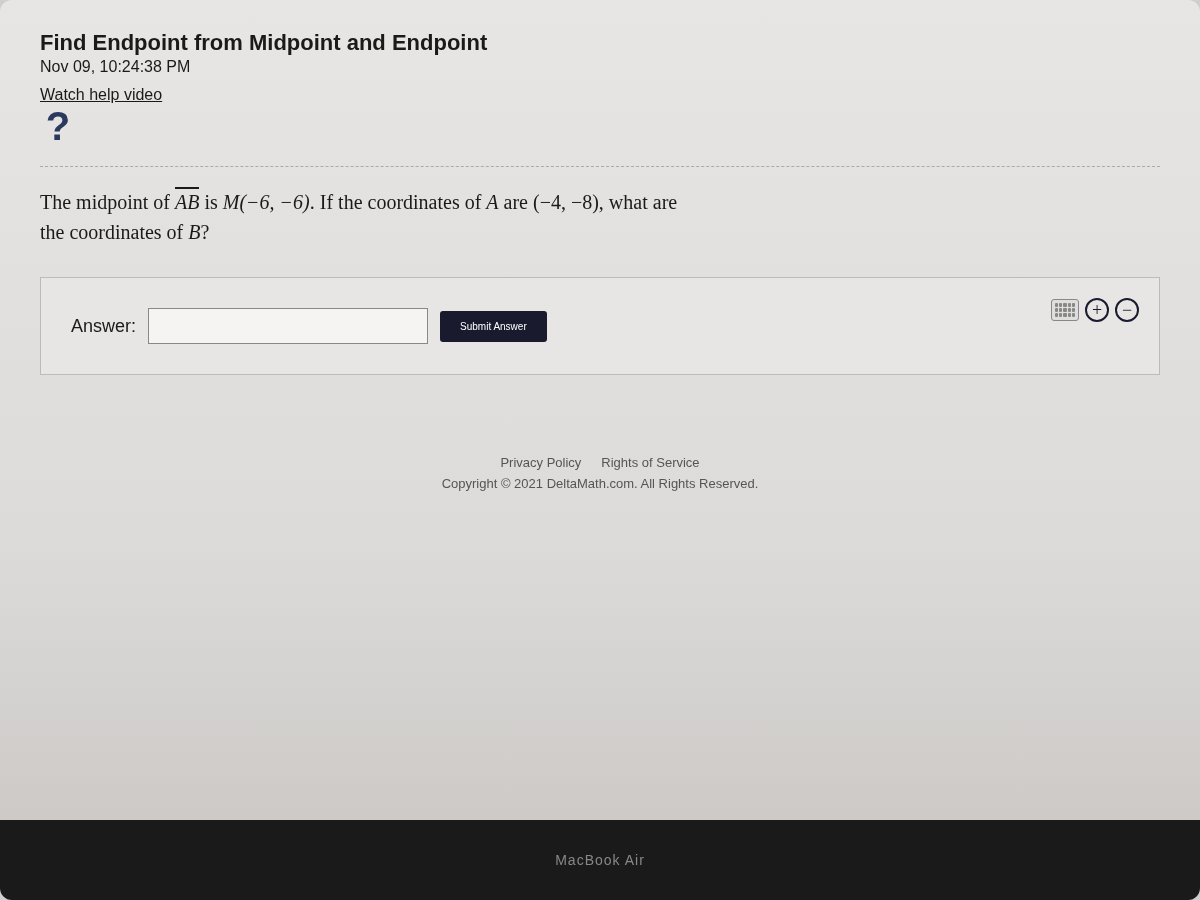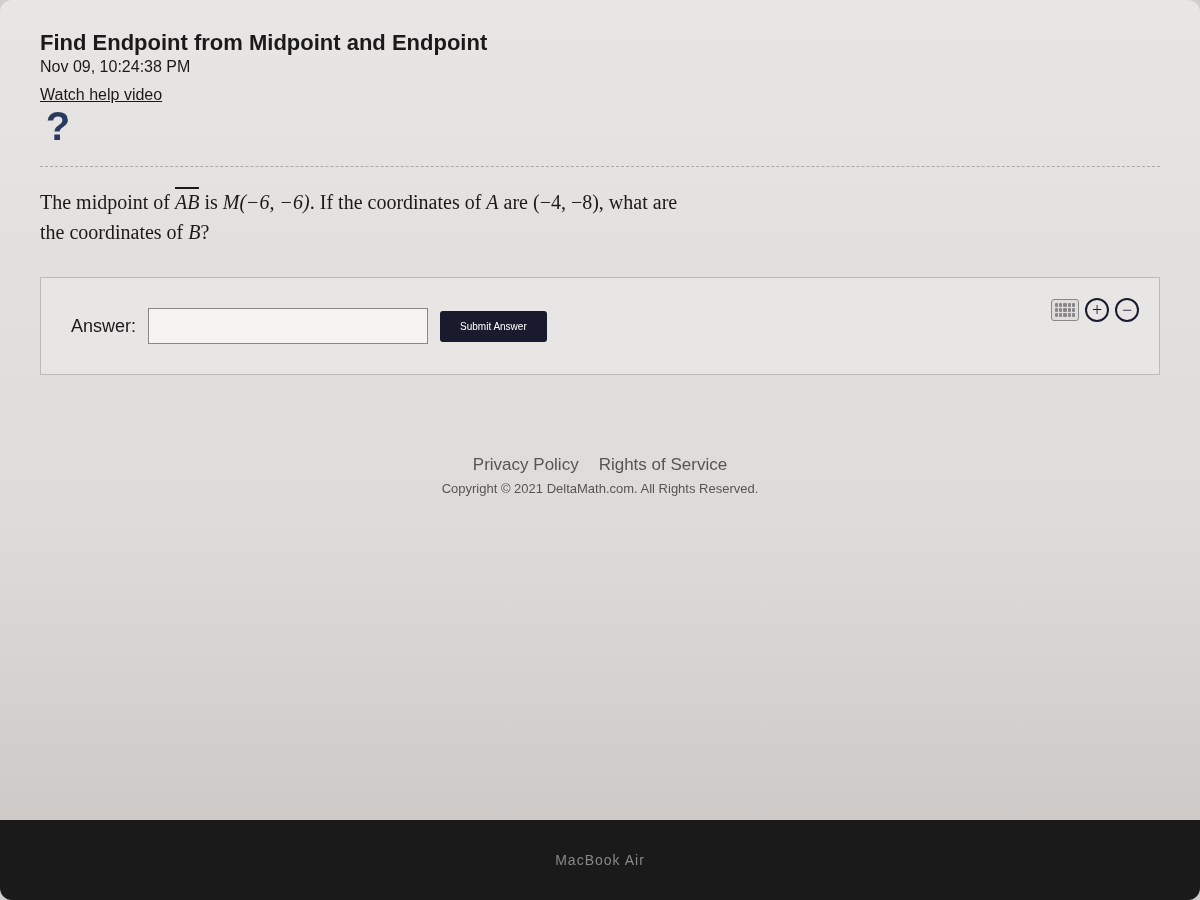--- a/index.html
+++ b/index.html
@@ -240,21 +240,21 @@
 
     
     .footer {
       text-align: center;
       margin-top: 80px;
       font-family: -apple-system, BlinkMacSystemFont, sans-serif;
       color: #555;
     }
 
     .footer-links {
-      font-size: 17px;
+      font-size: 13px;
       margin-bottom: 6px;
       display: flex;
       justify-content: center;
       gap: 20px;
     }
 
     .footer-links a {
       color: #555;
       text-decoration: none;
     }

